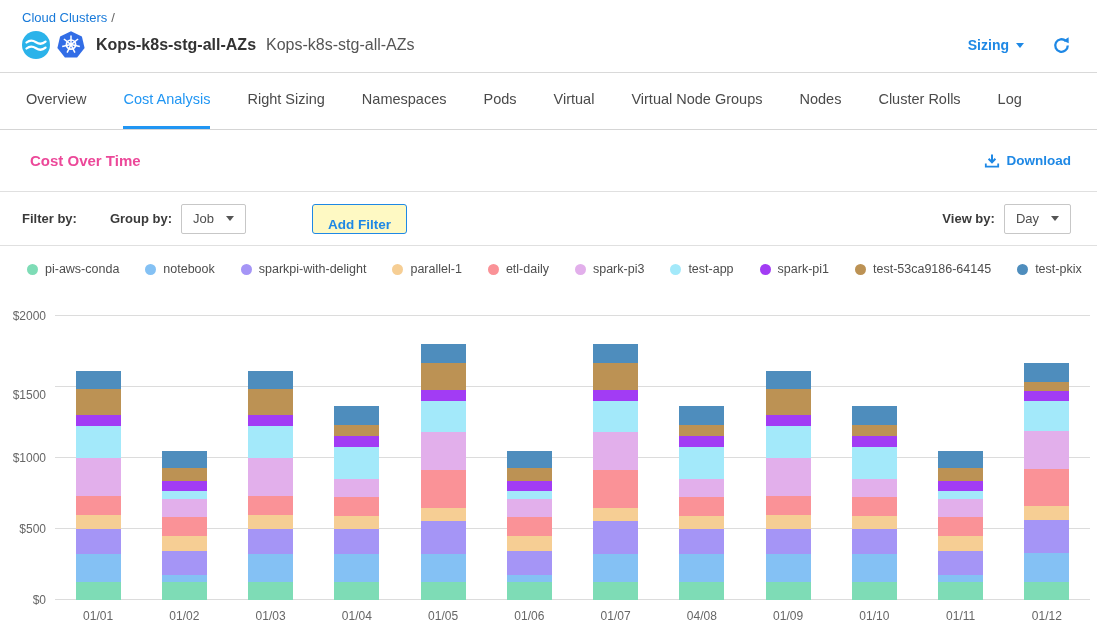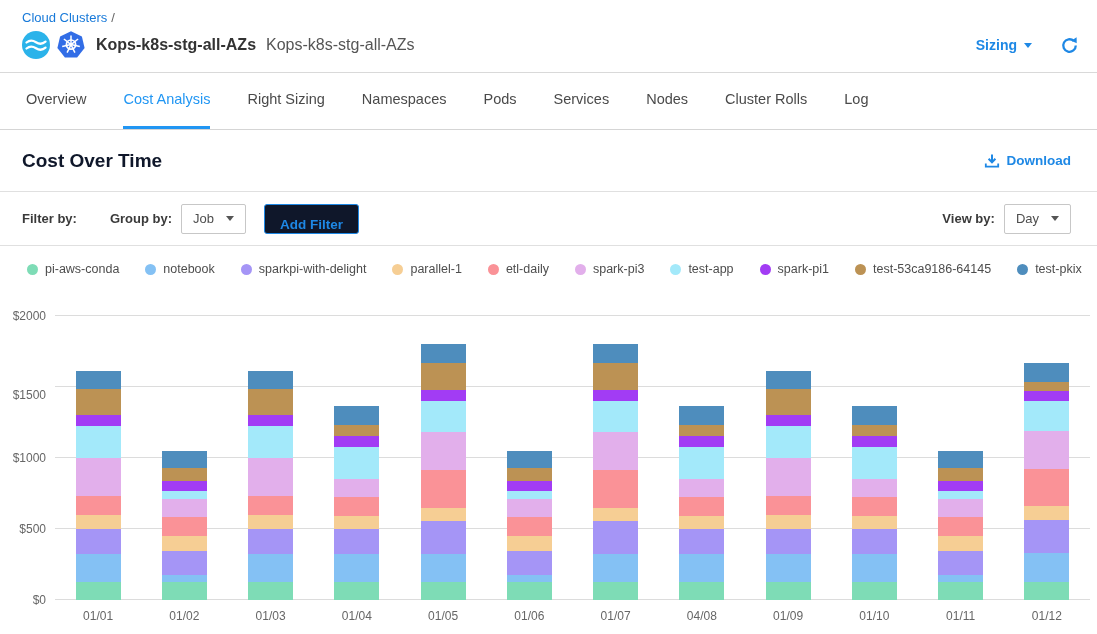--- a/index.html
+++ b/index.html
@@ -11,21 +11,21 @@
   }
   .breadcrumb-row {
     height: 28px;
     padding: 10px 0 0 22px;
     font-size: 13px;
   }
   .breadcrumb-link { color: #1779D9; cursor: pointer; }
   .breadcrumb-sep { color: #666; margin-left: 4px; }
   .header-row {
     height: 34px;
-    padding: 0 18px 0 22px;
+    padding: 0 26px 0 22px;
     display: flex;
     align-items: center;
   }
   .logo { width: 28px; height: 28px; margin-right: 7px; flex: 0 0 auto; }
   .title { font-size: 16px; font-weight: bold; color: #333; margin-left: 4px; }
   .subtitle { font-size: 16px; color: #555; margin-left: 10px; }
   .header-spacer { flex: 1; }
   .actions-btn {
     display: flex; align-items: center;
     color: #1E88E5; font-size: 14px; font-weight: bold; cursor: pointer;
@@ -55,21 +55,21 @@
     cursor: pointer;
     white-space: nowrap;
   }
   .tab.active { color: #2196F3; border-bottom-color: #2196F3; }
   .section-header {
     height: 62px;
     padding: 0 26px 0 22px;
     display: flex; align-items: center; justify-content: space-between;
     border-bottom: 1px solid #E0E0E0;
   }
-  .section-title { font-size: 19px; font-weight: bold; color: #0f172a; }
+  .section-title { font-size: 15px; font-weight: bold; color: #ec4899; margin-left: 8px; }
   .download-btn {
     display: flex; align-items: center; gap: 7px;
     color: #1E88E5; font-size: 13.5px; font-weight: bold; cursor: pointer;
   }
   .filter-row {
     height: 54px;
     padding: 0 26px 0 22px;
     display: flex; align-items: center;
     border-bottom: 1px solid #E0E0E0;
   }
@@ -86,27 +86,28 @@
     background: #fff;
     white-space: nowrap;
   }
   .select-box .caret { color: #555; margin-left: 12px; }
   .gap24 { width: 24px; flex: 0 0 auto; }
   .gap18 { width: 18px; flex: 0 0 auto; }
   .add-filter-btn {
     height: 30px;
     border: 1px solid #1E88E5;
     border-radius: 3px;
-    background: #0f172a;
+    background: #fef9c3;
     color: #1E88E5;
     font-size: 13.5px;
     font-weight: bold;
     font-family: "Liberation Sans", sans-serif;
     padding: 12px 15px;
     cursor: pointer;
+    margin-left: 48px;
   }
   .filter-spacer { flex: 1; }
   .legend-row {
     height: 46px;
     display: flex; align-items: center;
     padding-left: 27px;
   }
   .legend-item { display: flex; align-items: center; margin-right: 26px; cursor: pointer; }
   .legend-item .dot { width: 11px; height: 11px; border-radius: 50%; margin-right: 7px; flex: 0 0 auto; }
   .legend-item .lbl { font-size: 12.5px; color: #4D4D4D; white-space: nowrap; }
@@ -185,21 +186,22 @@
   </span>
 </div>
 <div class="header-divider"></div>
 
 <div class="tabs">
     <div class="tab">Overview</div>
     <div class="tab active">Cost Analysis</div>
     <div class="tab">Right Sizing</div>
     <div class="tab">Namespaces</div>
     <div class="tab">Pods</div>
-    <div class="tab">Services</div>
+    <div class="tab">Virtual</div>
+    <div class="tab">Virtual Node Groups</div>
     <div class="tab">Nodes</div>
     <div class="tab">Cluster Rolls</div>
     <div class="tab">Log</div>
   </div>
 
 <div class="section-header">
   <span class="section-title">Cost Over Time</span>
   <span class="download-btn">
     <svg width="16" height="16" viewBox="0 0 16 16">
       <path d="M8 1.5v7.2" stroke="#1E88E5" stroke-width="2" fill="none"></path>

